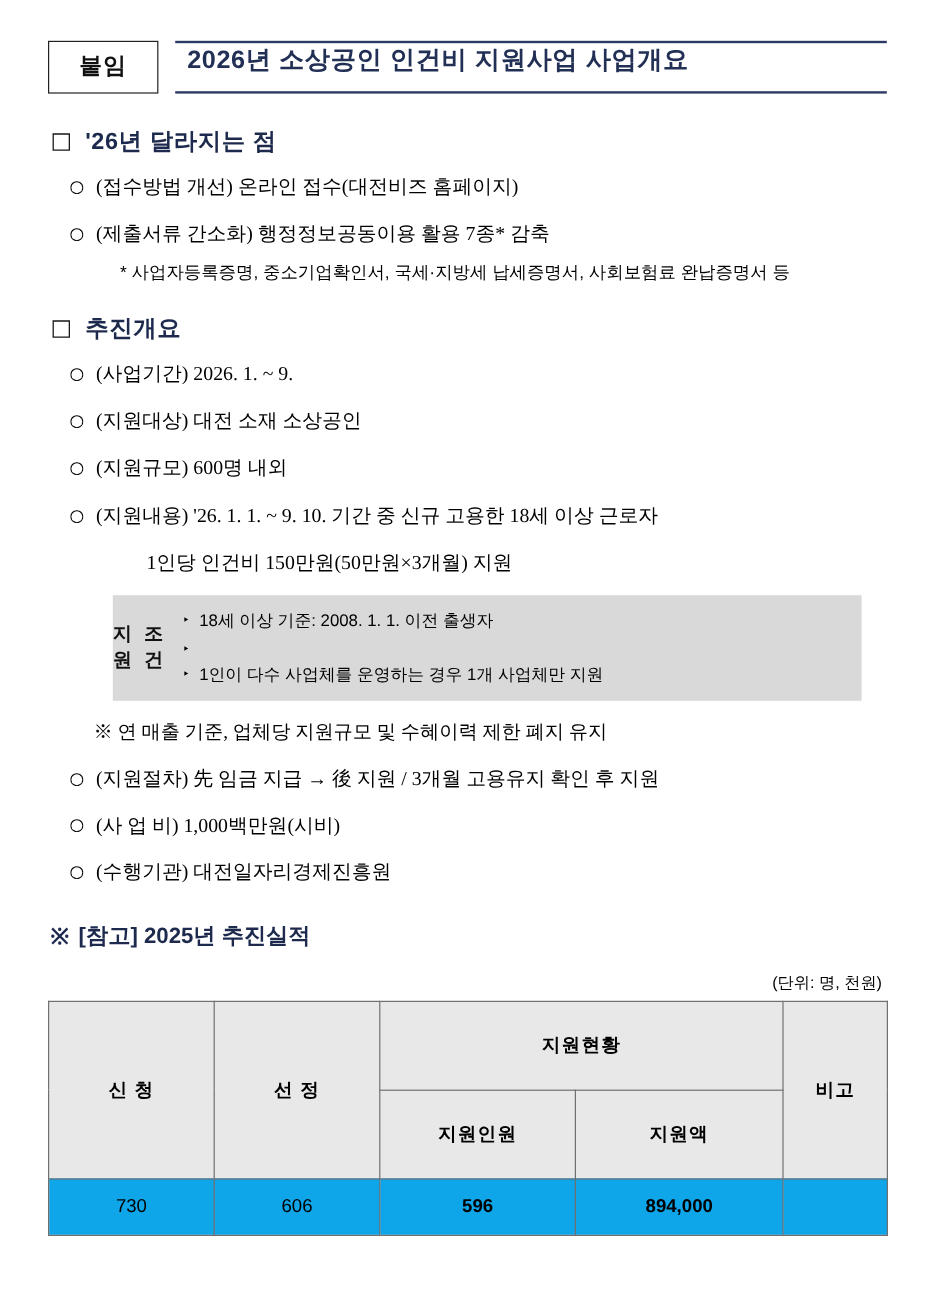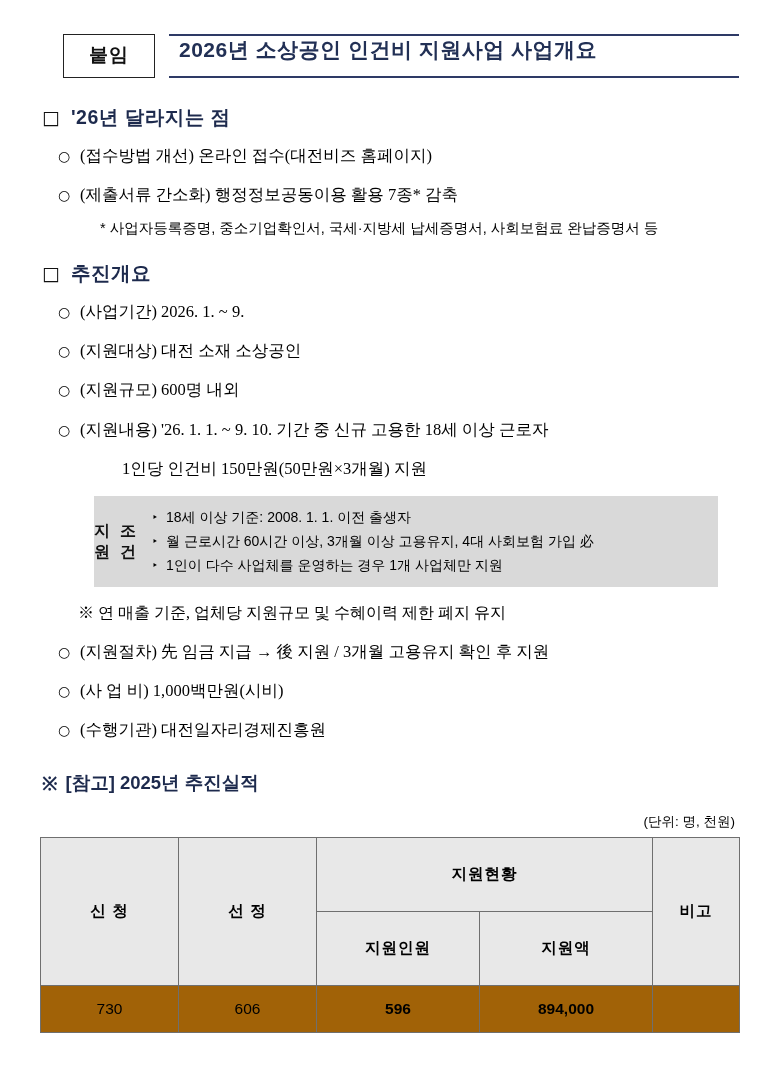--- a/index.html
+++ b/index.html
@@ -19,21 +19,20 @@
     padding: 34px 40px 0 40px;
     box-sizing: border-box;
     width: 779px;
   }
 
   
   .header {
     display: flex;
     align-items: stretch;
     margin-bottom: 26px;
-    margin-left: 23px;
   }
   .header-tag {
     border: 1.6px solid #222;
     padding: 7px 16px 9px 16px;
     font-family: "Liberation Sans", sans-serif;
     font-weight: bold;
     font-size: 19px;
     letter-spacing: 1px;
     color: #111;
     display: flex;
@@ -187,21 +186,21 @@
   table.stat th {
     background: #e8e8e8;
     font-size: 15.5px;
     font-weight: bold;
     padding: 26px 4px;
     letter-spacing: 1px;
   }
   table.stat td {
     font-size: 15.5px;
     padding: 14px 4px;
-    background: #a16207;
+    background: #0ea5e9;
   }
   td.bold { font-weight: bold; }
 </style>
 </head>
 <body>
 
 <div class="page">
 
   <div class="header">
     <div class="header-tag">붙임</div>
@@ -253,21 +252,20 @@
       <span>지원</span>
       <span>조건</span>
     </div>
     <div class="cond-list">
       <div class="cond-item">
         <span class="tri">‣</span>
         <span>18세 이상 기준: 2008. 1. 1. 이전 출생자</span>
       </div>
       <div class="cond-item">
         <span class="tri">‣</span>
-        <span>월 근로시간 60시간 이상, 3개월 이상 고용유지, 4대 사회보험 가입 必</span>
       </div>
       <div class="cond-item">
         <span class="tri">‣</span>
         <span>1인이 다수 사업체를 운영하는 경우 1개 사업체만 지원</span>
       </div>
     </div>
   </div>
 
   <div class="note-line">※ 연 매출 기준, 업체당 지원규모 및 수혜이력 제한 폐지 유지</div>
 

